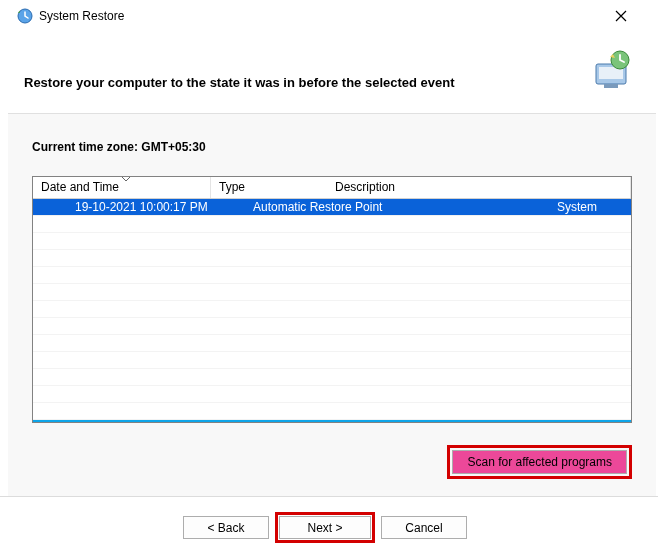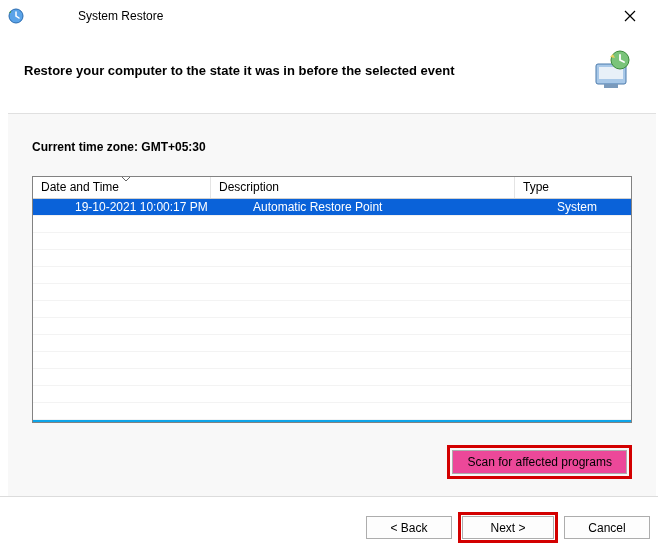--- a/index.html
+++ b/index.html
@@ -9,23 +9,22 @@
       background: #fff;
       width: 658px;
       height: 558px;
       overflow: hidden;
       position: relative;
     }
     .titlebar {
       height: 32px;
       display: flex;
       align-items: center;
-      padding: 0 8px;
-      background: #fff;
-      gap: 48px;
+      padding: 0 17px;
+      background: #fff;
     }
     .titlebar .icon {
       width: 16px;
       height: 16px;
       margin-right: 6px;
       display: flex;
       align-items: center;
       justify-content: center;
     }
     .titlebar .title {
@@ -38,21 +37,21 @@
       height: 28px;
       display: flex;
       align-items: center;
       justify-content: center;
       cursor: pointer;
     }
     .close-btn svg { width: 12px; height: 12px; }
     .header-area {
       padding: 18px 24px 12px 24px;
       display: flex;
-      align-items: center;
+      align-items: flex-end;
     }
     .header-text {
       font-size: 13px;
       font-weight: bold;
       color: #000;
       flex: 1;
     }
     .header-icon {
       width: 44px;
       height: 40px;
@@ -144,21 +143,21 @@
       display: inline-block;
     }
     .footer {
       position: absolute;
       left: 0; right: 0; bottom: 0;
       height: 62px;
       border-top: 1px solid #dcdcdc;
       background: #fff;
       display: flex;
       align-items: center;
-      justify-content: flex-end;
+      justify-content: center;
       padding-right: 8px;
       gap: 6px;
     }
     .nav-btn {
       border: 1px solid #adadad;
       background: #fdfdfd;
       font-size: 12px;
       width: 86px;
       height: 23px;
       cursor: pointer;
@@ -208,25 +207,25 @@
   <div class="tz-label">Current time zone: GMT+05:30</div>
 
   <div class="table-wrap">
     <div class="thead">
       <div class="th col-dt">
         <span>Date and Time</span>
         <svg class="sort-caret" width="10" height="6" viewBox="0 0 10 6">
           <path d="M0 0 L5 5 L10 0" stroke="#666" stroke-width="1" fill="none"></path>
         </svg>
       </div>
+      <div class="th col-type">
+        <span>Type</span>
+      </div>
       <div class="th col-desc">
         <span>Description</span>
-      </div>
-      <div class="th col-type">
-        <span>Type</span>
       </div>
     </div>
     <div class="tbody" id="tbody">
         <div class="tr selected">
           <div class="td col-dt">19-10-2021 10:00:17 PM</div>
           <div class="td col-desc">Automatic Restore Point</div>
           <div class="td col-type">System</div>
         </div>
         <div class="tr empty"></div>
         <div class="tr empty"></div>

